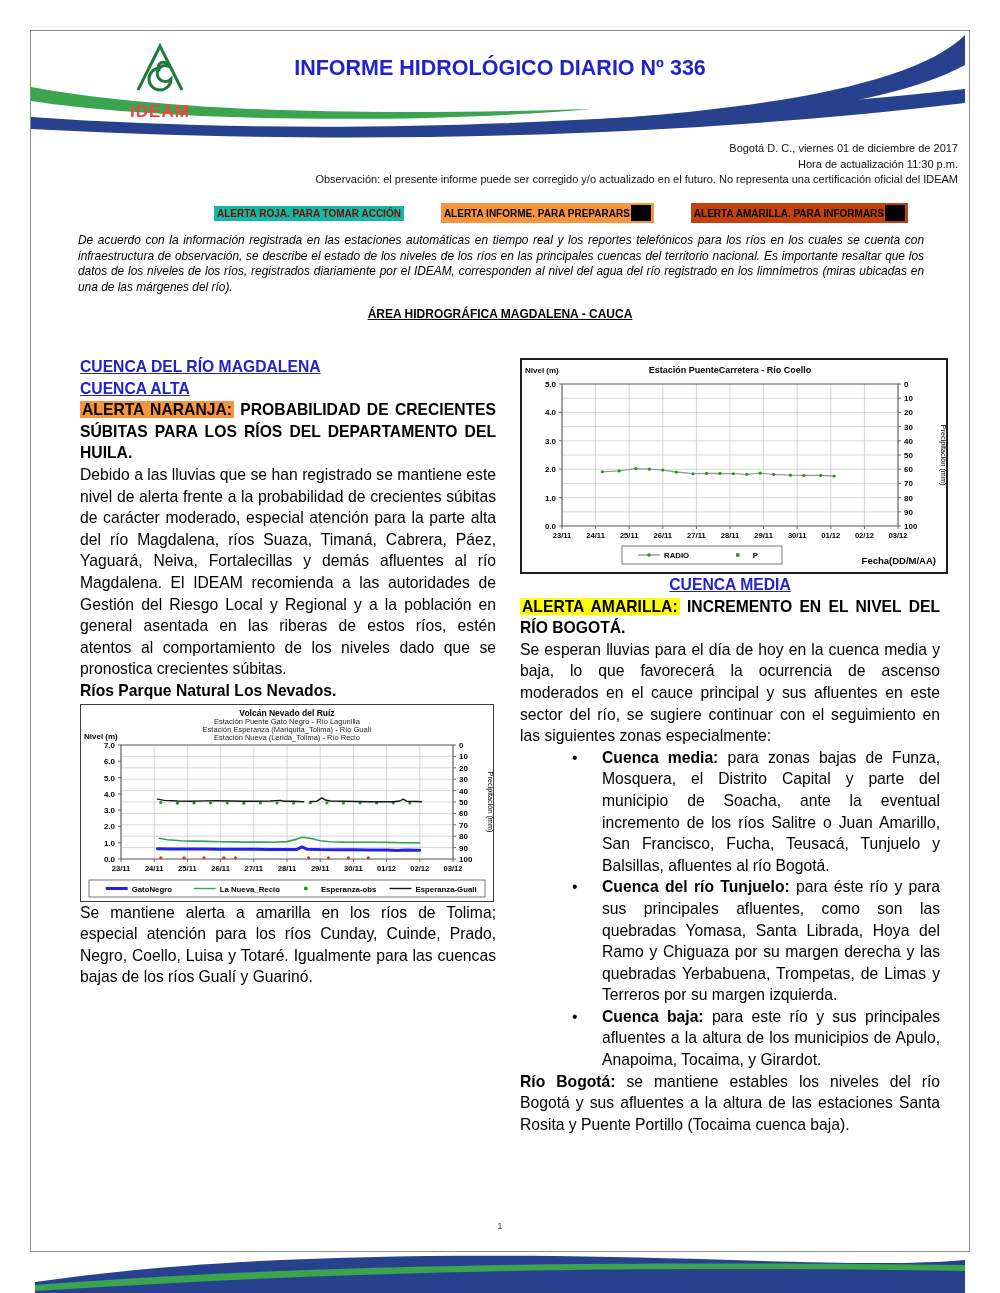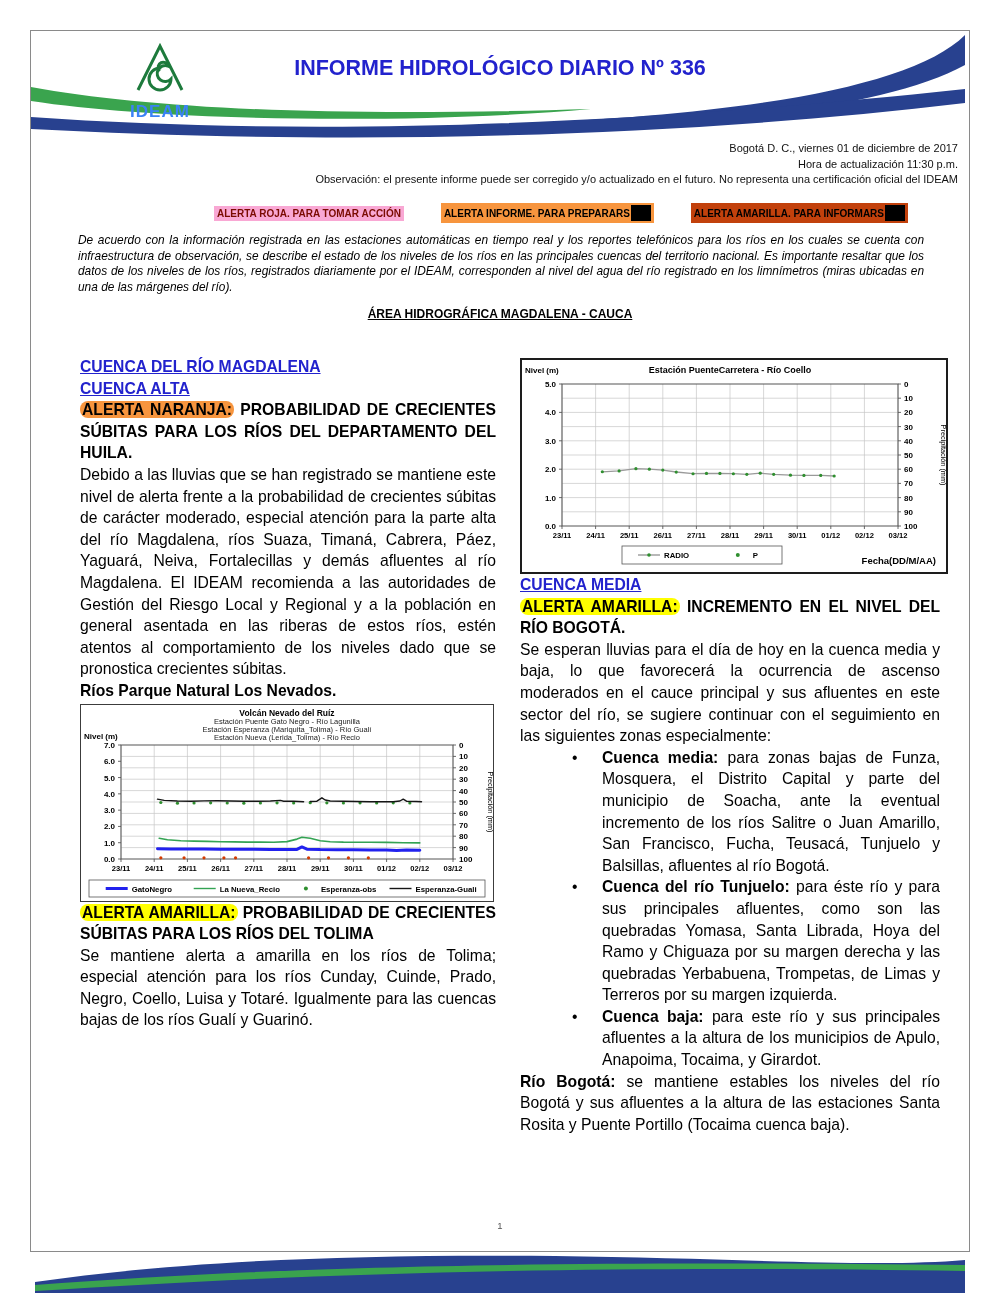--- a/index.html
+++ b/index.html
@@ -1,40 +1,40 @@
 <!DOCTYPE html>
 <html><head>
 <meta charset="utf-8">
 <style>
   html,body{margin:0;padding:0;background:#fff;}
   .page{position:relative;width:1000px;height:1293px;background:#fff;overflow:hidden;
         font-family:"Liberation Sans",sans-serif;color:#000;}
   .border-box{position:absolute;left:30px;top:30px;width:938px;height:1220px;border:1px solid #8a8a8a;}
   .header-wave{position:absolute;left:31px;top:31px;}
   .logo{position:absolute;left:100px;top:38px;width:120px;text-align:center;}
-  .logo-text{font-weight:bold;color:#3b82f6;font-size:17px;letter-spacing:1px;margin-top:-2px;}
+  .logo-text{font-weight:bold;color:#ef4444;font-size:17px;letter-spacing:1px;margin-top:-2px;}
   .report-title{position:absolute;left:250px;top:56px;width:500px;text-align:center;
         font-size:21.5px;font-weight:bold;color:#2222cd;}
   .meta{position:absolute;top:141px;right:42px;text-align:right;font-size:11px;line-height:15.5px;color:#111;}
   .legend-row{position:absolute;top:203px;left:214px;display:flex;gap:37px;align-items:center;
         font-size:10px;font-weight:bold;}
   .legend-item{padding:2px 3px;white-space:nowrap;display:flex;align-items:center;}
   .redact{display:inline-block;width:20px;height:16px;background:#000;margin-left:1px;vertical-align:middle;}
   .intro{position:absolute;top:233px;left:78px;width:846px;font-style:italic;font-size:11.9px;
         line-height:15.6px;text-align:justify;}
   .section-title{position:absolute;top:307px;left:0;width:100%;text-align:center;
         font-size:12px;font-weight:bold;color:#000000;text-decoration:underline;}
   .columns{position:absolute;top:356px;left:80px;width:860px;display:flex;gap:24px;}
   .col-left{width:424px;}
   .col-right{width:420px;}
   .col p{margin:0;font-size:15.7px;line-height:21.6px;text-align:justify;}
   h3.blue{margin:0;font-size:15.7px;line-height:21.6px;font-weight:bold;color:#2222cd;
         text-decoration:underline;}
-  .mt13{margin-top:13px;} .mt20{margin-top:20px;} .mt33{margin-top:33px;} .mt24{margin-top:24px;}
-  .hl{font-weight:bold;padding:0 2px;color:#000;border-radius:8px;}
+  .mt13{margin-top:13px;} .mt20{margin-top:20px;text-align:center;} .mt33{margin-top:33px;} .mt24{margin-top:24px;}
+  .hl{font-weight:bold;padding:0 2px;color:#000;}
   .hl-orange{background:#f7953e;}
   .hl-yellow{background:#ffff00;}
   b.lead{font-weight:bold;}
   .chart-heading{margin:0;font-size:15.7px;line-height:21.6px;font-weight:bold;}
   svg.chart{display:block;background:#fff;}
   #chart1{border:1px solid #3c3c3c;margin-top:2px;}
   #chart2{border:2px solid #1d1d1d;margin-top:2px;}
   ul.bullets{margin:0;padding:0;list-style:none;}
   ul.bullets li{position:relative;padding-left:82px;font-size:15.7px;line-height:21.6px;text-align:justify;}
   ul.bullets .b{position:absolute;left:52px;top:0;}
@@ -64,21 +64,21 @@
 
   <div class="report-title">INFORME HIDROLÓGICO DIARIO Nº 336</div>
 
   <div class="meta">
     <div>Bogotá D. C., viernes 01 de diciembre de 2017</div>
     <div>Hora de actualización 11:30 p.m.</div>
     <div>Observación: el presente informe puede ser corregido y/o actualizado en el futuro. No representa una certificación oficial del IDEAM</div>
   </div>
 
   <div class="legend-row">
-    <span class="legend-item" style="background: #f9a8d4; color: rgb(122, 11, 0);">
+    <span class="legend-item" style="background: #14b8a6; color: rgb(122, 11, 0);">
         <span>ALERTA ROJA. PARA TOMAR ACCIÓN</span>
       </span>
     <span class="legend-item" style="background: rgb(247, 149, 62); color: rgb(0, 0, 0);">
         <span>ALERTA INFORME. PARA PREPARARS</span>
         <span class="redact"></span>
       </span>
     <span class="legend-item" style="background: #c2410c; color: rgb(0, 0, 0);">
         <span>ALERTA AMARILLA. PARA INFORMARS</span>
         <span class="redact"></span>
       </span>
@@ -217,21 +217,20 @@
           <rect x="8" y="175" width="396" height="17" fill="#fff" stroke="#555" stroke-width="0.8"></rect>
           <line x1="24.700000000000003" y1="183.5" x2="46.7" y2="183.5" stroke="#2222ee" stroke-width="3"></line>
           <text x="50.7" y="186.5" font-size="7.8" font-weight="bold">GatoNegro</text>
           <line x1="112.69999999999999" y1="183.5" x2="134.7" y2="183.5" stroke="#33a353" stroke-width="1.4"></line>
           <text x="138.7" y="186.5" font-size="7.8" font-weight="bold">La Nueva_Recio</text>
           <circle cx="224.9" cy="183.5" r="2" fill="#2f8f2f"></circle>
           <text x="239.9" y="186.5" font-size="7.8" font-weight="bold">Esperanza-obs</text>
           <line x1="308.5" y1="183.5" x2="330.5" y2="183.5" stroke="#151515" stroke-width="1.4"></line>
           <text x="334.5" y="186.5" font-size="7.8" font-weight="bold">Esperanza-Guali</text>
         </svg>
-      <p class="mt33"><span class="hl hl-yellow">ALERTA AMARILLA:</span> <b class="lead">PROBABILIDAD DE CRECIENTES SÚBITAS PARA LOS RÍOS DEL TOLIMA</b></p>
       <p>Se mantiene alerta a amarilla en los ríos de Tolima; especial atención  para los ríos Cunday, Cuinde, Prado, Negro, Coello, Luisa y Totaré. Igualmente para las cuencas bajas de los ríos Gualí y Guarinó.</p>
     </div>
 
     <div class="col col-right">
       <svg id="chart2" class="chart" width="424" height="212">
           <rect x="0" y="0" width="424" height="212" fill="#fff"></rect>
           <text x="208" y="13" text-anchor="middle" font-size="9" font-weight="bold" fill="#000">Estación PuenteCarretera - Río Coello</text>
           <text x="3" y="13" font-size="8" font-weight="bold">Nivel (m)</text>
           <line x1="40" y1="24" x2="40" y2="166" stroke="#c6c6c6" stroke-width="0.7"></line>
           <line x1="40" y1="166" x2="40" y2="169" stroke="#444" stroke-width="0.8"></line>

